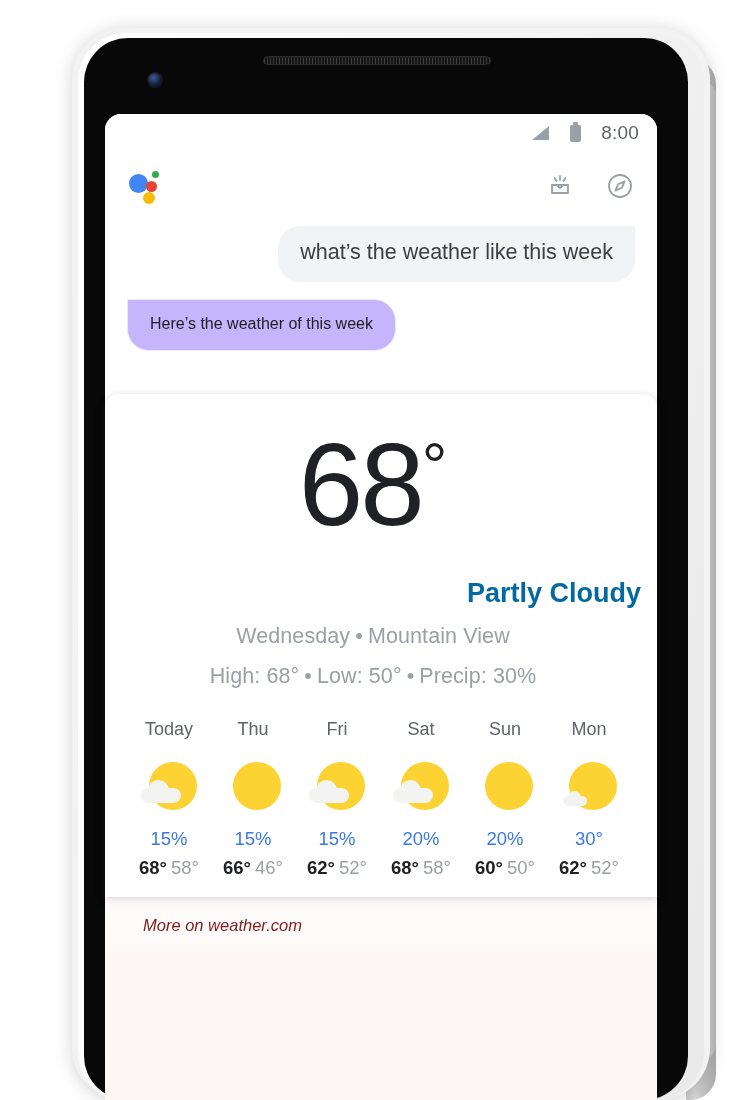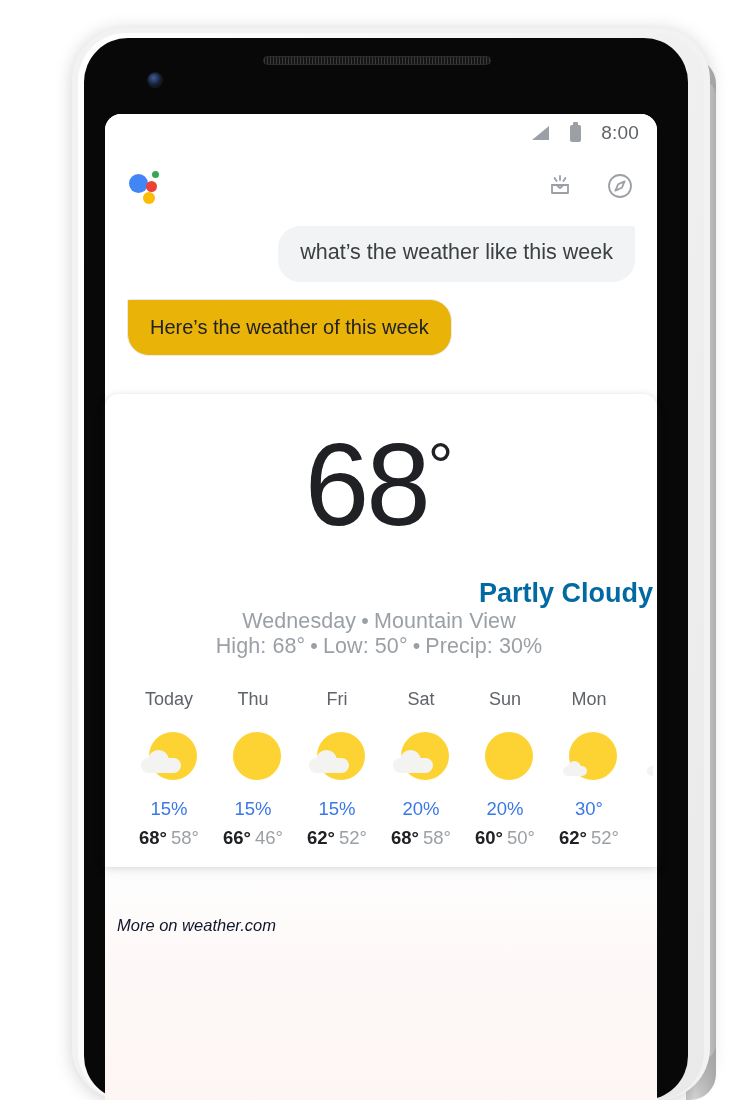--- a/index.html
+++ b/index.html
@@ -244,44 +244,44 @@
   .bubble-user {
     background: #f1f3f4;
     color: #3c4043;
     font-size: 21.5px;
     line-height: 1.3;
     padding: 13px 22px 15px 22px;
     border-radius: 22px 2px 22px 22px;
     max-width: 420px;
   }
   .bubble-assistant {
-    background: #eab308;
+    background: #c4b5fd;
     color: #202124;
-    font-size: 20px;
+    font-size: 16px;
     line-height: 1.3;
     padding: 14px 22px 15px 22px;
     border-radius: 2px 22px 22px 22px;
     border: 1px solid #e8eaed;
     max-width: 420px;
   }
 
   
   .weather-card {
     position: absolute;
     left: 105px;
     top: 394px;
     width: 552px;
     background: #ffffff;
     border-radius: 14px 14px 0 0;
     box-shadow: 0 1px 6px rgba(60,64,67,0.14), 0 4px 14px rgba(60,64,67,0.08);
     overflow: hidden;
     box-sizing: border-box;
   }
   .card-inner {
-    padding: 36px 4px 18px 0;
+    padding: 36px 16px 18px 0;
   }
   .temp-big {
     text-align: center;
     font-size: 116px;
     line-height: 0.95;
     font-weight: 400;
     color: #202124;
     letter-spacing: -3px;
   }
   .temp-big .deg {
@@ -295,21 +295,21 @@
     text-align:right;
     font-size: 27px;
     font-weight: 700;
     color: #0369a1;
     margin-top: 38px;
   }
   .meta-line {
     text-align:center;
     font-size: 21.5px;
     color: #9aa0a6;
-    margin-top: 0;
+    margin-top: 15px;
     letter-spacing: 0.1px;
   }
   .meta-line .sep { padding: 0 5px; }
 
   .forecast {
     display: flex;
     margin-top: 30px;
     padding-left: 22px;
     box-sizing: border-box;
     overflow: hidden;
@@ -386,28 +386,28 @@
   }
   .fc-temps {
     font-size: 18.5px;
     white-space: nowrap;
   }
   .fc-hi { color: #202124; font-weight: 700; }
   .fc-lo { color: #9aa0a6; margin-left: 4px; margin-top: 7px; }
 
   .attribution {
     position: absolute;
-    left: 89px;
+    left: 115px;
     top: 916px;
     width: 552px;
     padding-left: 28px;
     box-sizing: border-box;
     font-size: 16.5px;
     font-style: italic;
-    color: #0f172a;
+    color: #7f1d1d;
   }
 </style>
 </head>
 <body>
 
 <div id="device-stage">
 
   <div class="side-rail"></div>
   <div class="side-rail-outer"></div>
   <div class="btn-power"></div>

